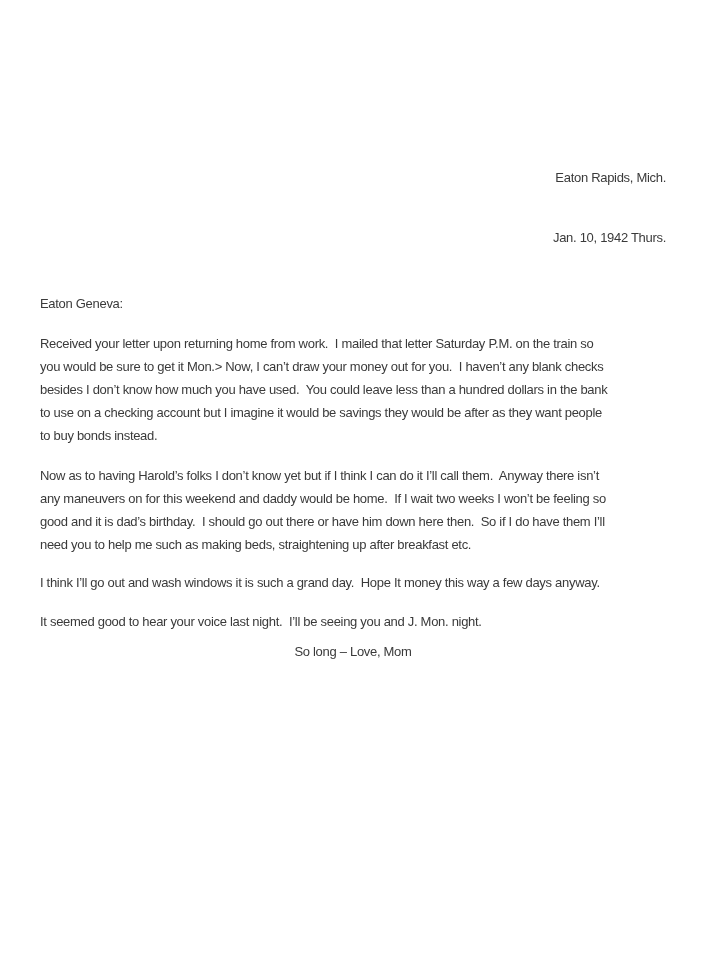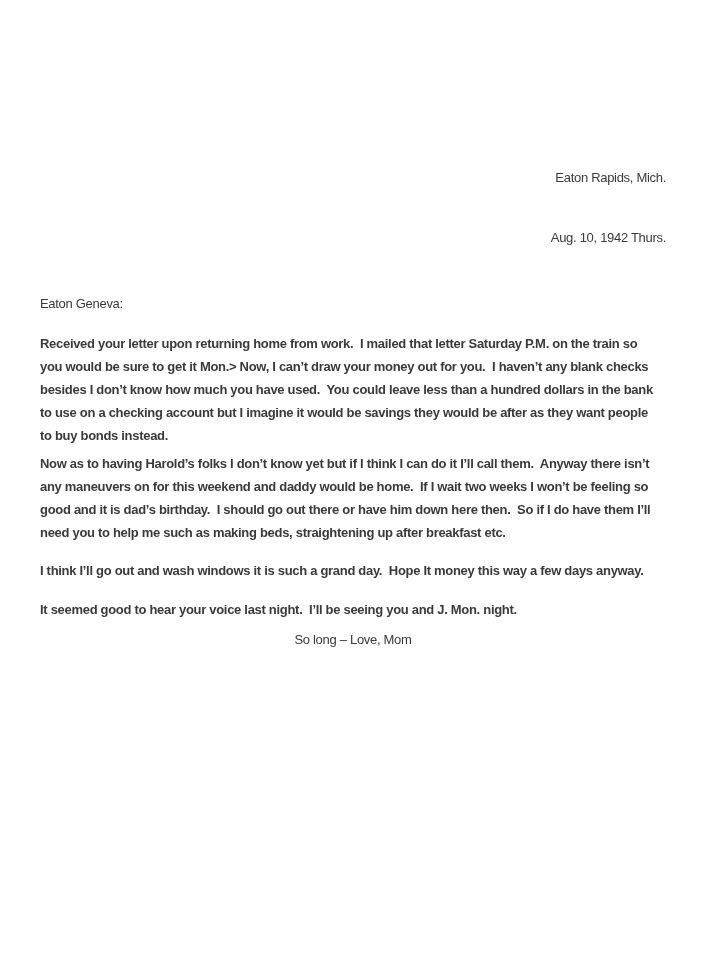--- a/index.html
+++ b/index.html
@@ -26,41 +26,40 @@
     white-space: pre;
   }
   .salutation {
     margin-top: 6px;
     line-height: 20px;
     white-space: pre;
   }
   .para {
     white-space: pre;
     line-height: 23px;
-    font-weight: bold;
   }
   .para-1 { margin-top: 18px; }
-  .para-2 { margin-top: 5px; }
+  .para-2 { margin-top: 17px; }
   .para-3 { margin-top: 15px; }
   .para-4 { margin-top: 16px; }
   .signoff {
     margin-top: 7px;
     line-height: 23px;
     text-align: center;
     white-space: pre;
   }
 </style>
 </head>
 <body>
 
 <div class="sheet">
 
   <div class="heading-block">
     <div>Eaton Rapids, Mich.</div>
-    <div>Aug. 10, 1942 Thurs.</div>
+    <div>Jan. 10, 1942 Thurs.</div>
   </div>
 
   <div class="salutation">Eaton Geneva:</div>
 
   <div class="para para-1">Received your letter upon returning home from work.  I mailed that letter Saturday P.M. on the train so
 you would be sure to get it Mon.&gt; Now, I can’t draw your money out for you.  I haven’t any blank checks
 besides I don’t know how much you have used.  You could leave less than a hundred dollars in the bank
 to use on a checking account but I imagine it would be savings they would be after as they want people
 to buy bonds instead.</div>
   <div class="para para-2">Now as to having Harold’s folks I don’t know yet but if I think I can do it I’ll call them.  Anyway there isn’t

